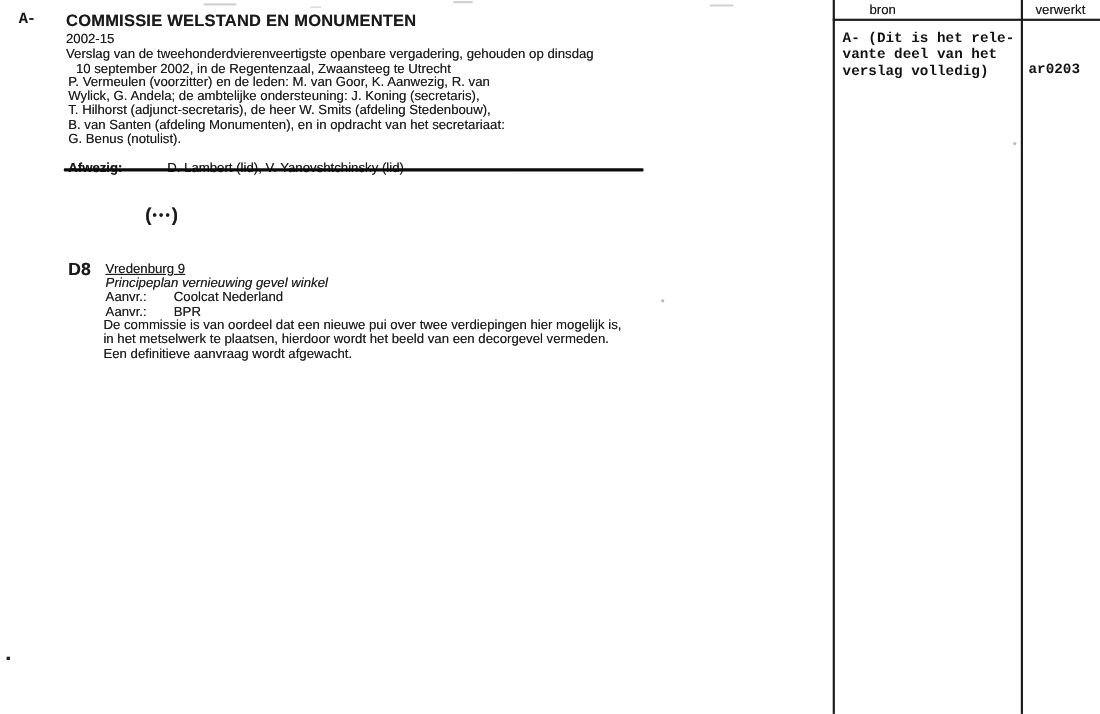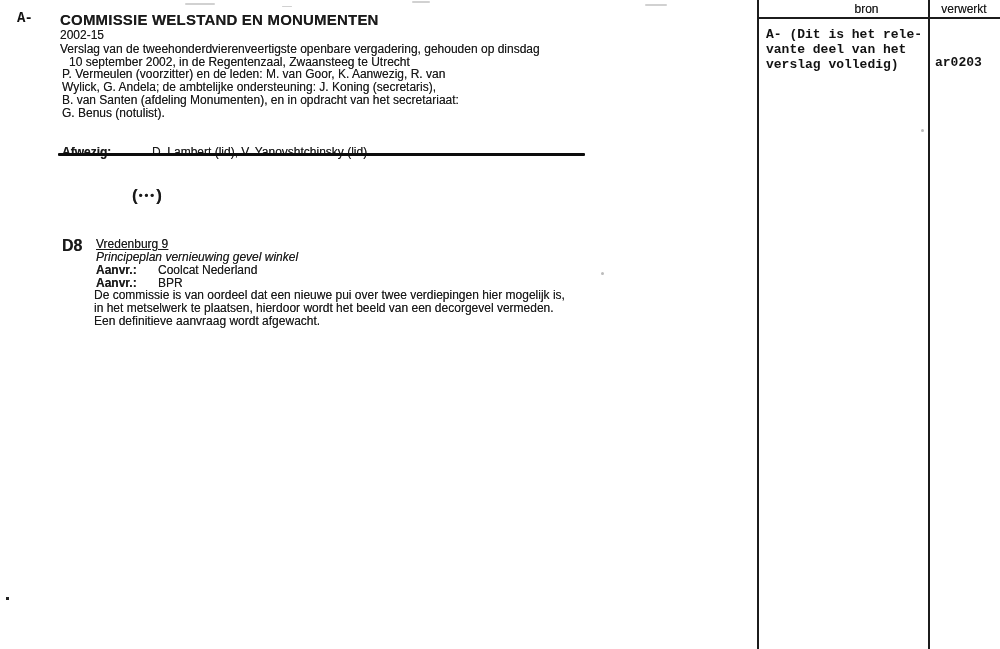--- a/index.html
+++ b/index.html
@@ -26,33 +26,33 @@
   .att-afwezig{left:62px;top:146px;}
   .rule{left:58px;top:153px;width:527px;height:3px;background:#0c0c0c;border-radius:1px;}
 
   .ellipsis{left:132px;top:186px;font-size:17px;font-weight:bold;letter-spacing:1px;}
   .ellipsis .dots{font-size:11px;letter-spacing:2px;vertical-align:2px;}
 
   .item-code{left:62px;top:237px;font-size:16px;font-weight:bold;}
   .item-address{left:96px;top:237px;font-size:12px;text-decoration:underline;}
   .item-subject{left:96px;top:250px;font-size:12px;font-style:italic;}
   .field-row{display:flex;font-size:12px;}
-  .field-label{width:62px;flex:0 0 62px;font-weight:bold;}
+  .field-label{width:62px;flex:0 0 62px;font-weight:normal;}
   .field-aanvr{left:96px;top:263px;}
   .field-ontw{left:96px;top:276px;}
   .decision{left:94px;top:289px;font-size:12px;line-height:13px;}
   .decision div{white-space:nowrap;}
 
   
   .vline{top:0;width:2px;height:649px;background:#1c1c1c;}
   .vline-1{left:757px;}
   .vline-2{left:928px;}
   .head-underline{left:757px;top:17px;width:243px;height:2px;background:#1c1c1c;}
   .th{top:2px;font-size:12px;text-align:center;}
-  .th-bron{left:782px;width:169px;}
+  .th-bron{left:718px;width:169px;}
   .th-verwerkt{left:930px;width:68px;}
   .bron-note{left:766px;top:27px;font-size:13px;line-height:15px;}
   .bron-note div{white-space:nowrap;}
   .verwerkt-code{left:935px;top:55px;font-size:13px;}
 
   
   .speck{background:#222;}
   .speck-dot{left:6px;top:597px;width:3px;height:3px;}
   .smudge{background:#9a9a9a;opacity:.45;border-radius:1px;}
   .sm1{left:185px;top:3px;width:30px;height:2px;}
@@ -70,20 +70,21 @@
 
 <div class="abs doc-title scanink nw">COMMISSIE WELSTAND EN MONUMENTEN</div>
 <div class="abs doc-number scanink nw">2002-15</div>
 <div class="abs intro-1 scanink nw">Verslag van de tweehonderdvierenveertigste openbare vergadering, gehouden op dinsdag</div>
 <div class="abs intro-2 scanink nw">10 september 2002, in de Regentenzaal, Zwaansteeg te Utrecht</div>
 
 <div class="abs att-row att-aanwezig scanink">
   <div class="att-lines">
     <div>P. Vermeulen (voorzitter) en de leden: M. van Goor, K. Aanwezig, R. van</div>
     <div>Wylick, G. Andela; de ambtelijke ondersteuning: J. Koning (secretaris),</div>
+    <div>T. Hilhorst (adjunct-secretaris), de heer W. Smits (afdeling Stedenbouw),</div>
     <div>B. van Santen (afdeling Monumenten), en in opdracht van het secretariaat:</div>
     <div>G. Benus (notulist).</div>
   </div>
 </div>
 
 <div class="abs att-row att-afwezig scanink">
   <div class="att-label">Afwezig:</div>
   <div class="att-lines">
     <div>D. Lambert (lid), V. Yanovshtchinsky (lid)</div>
   </div>

